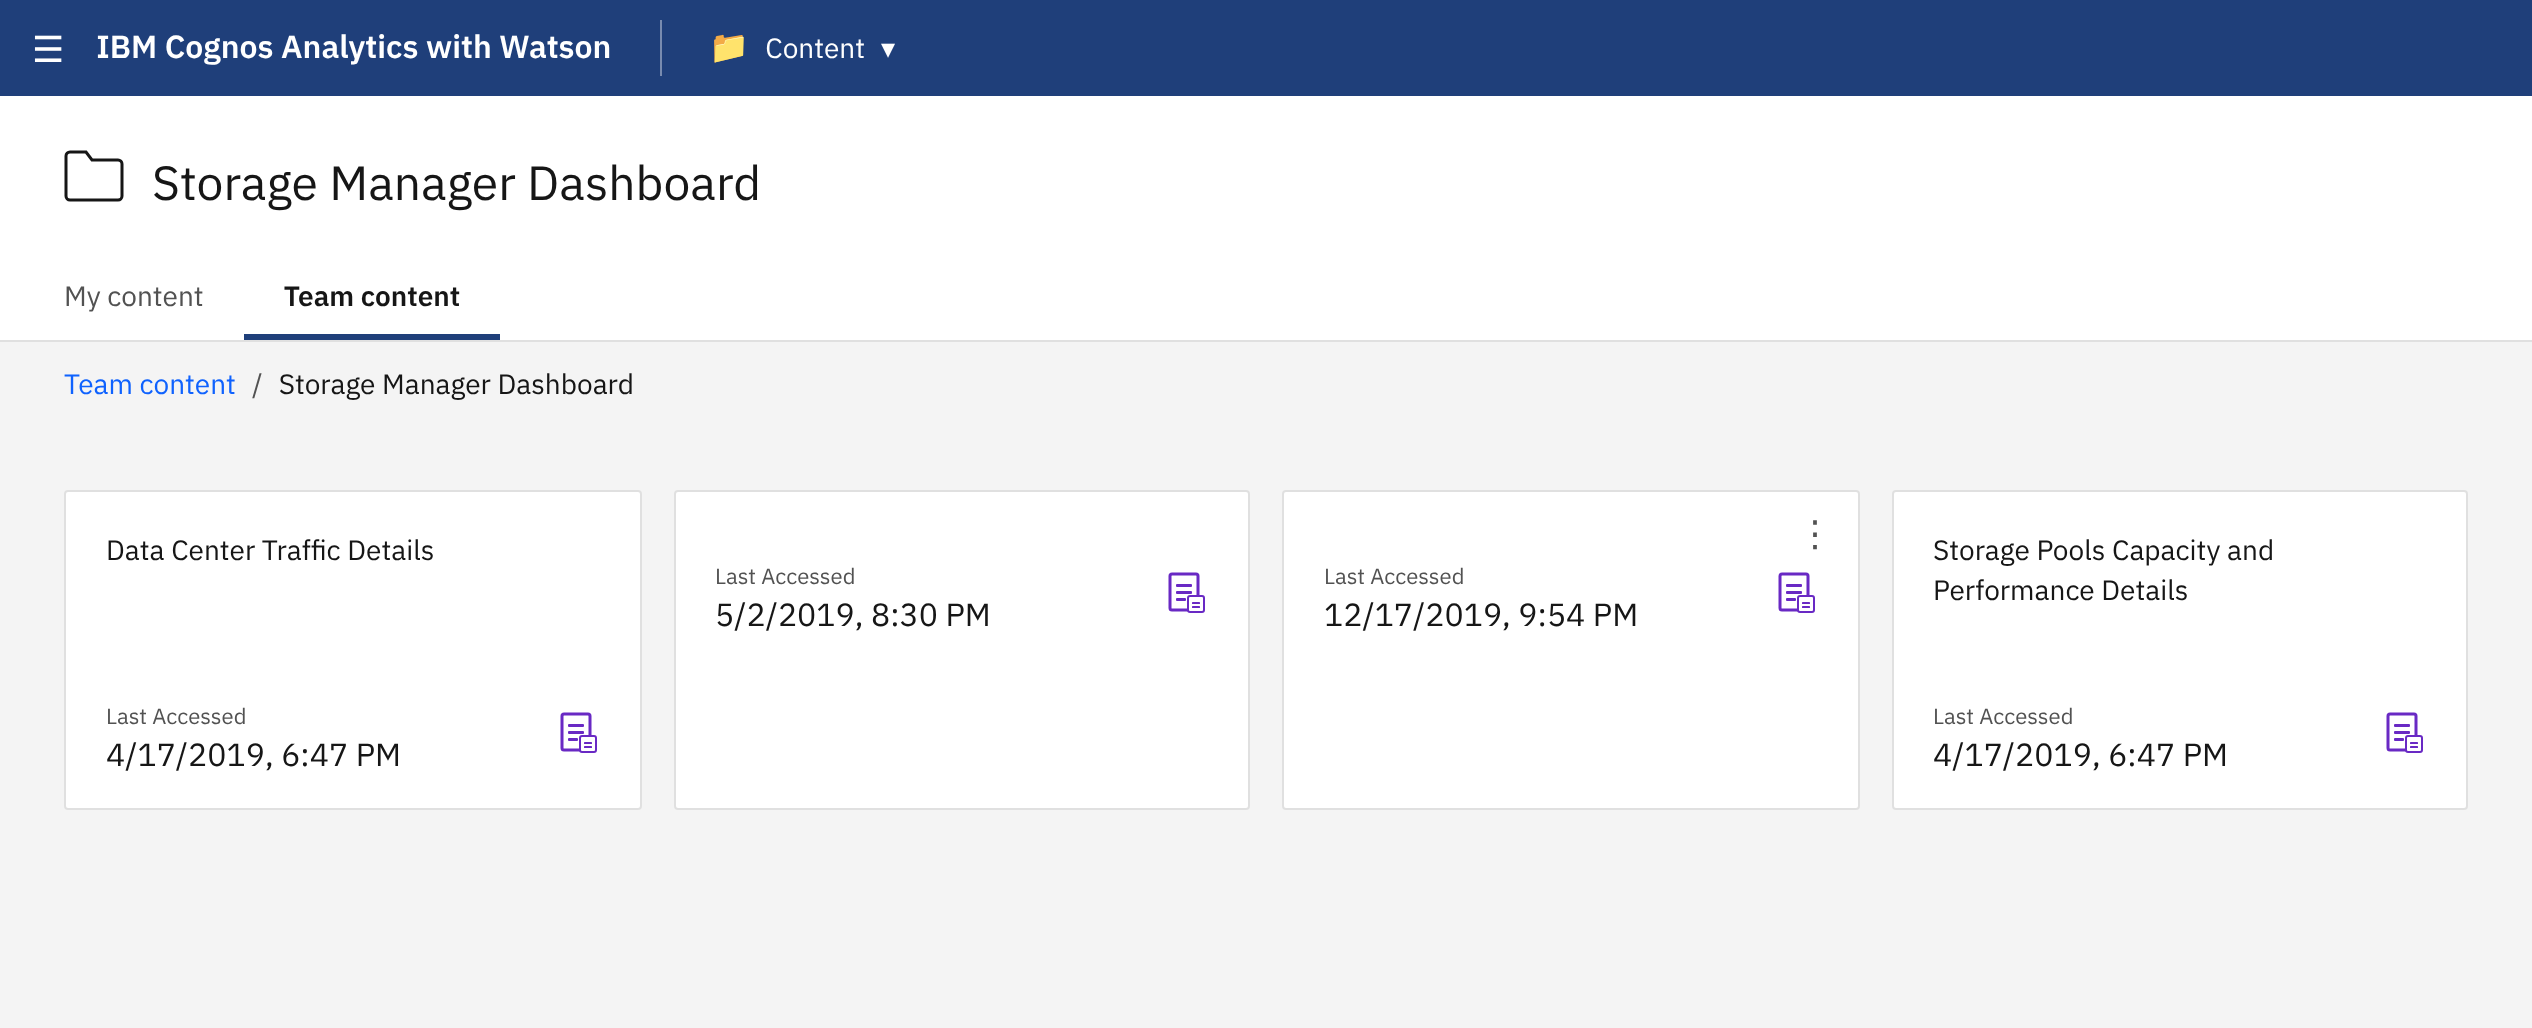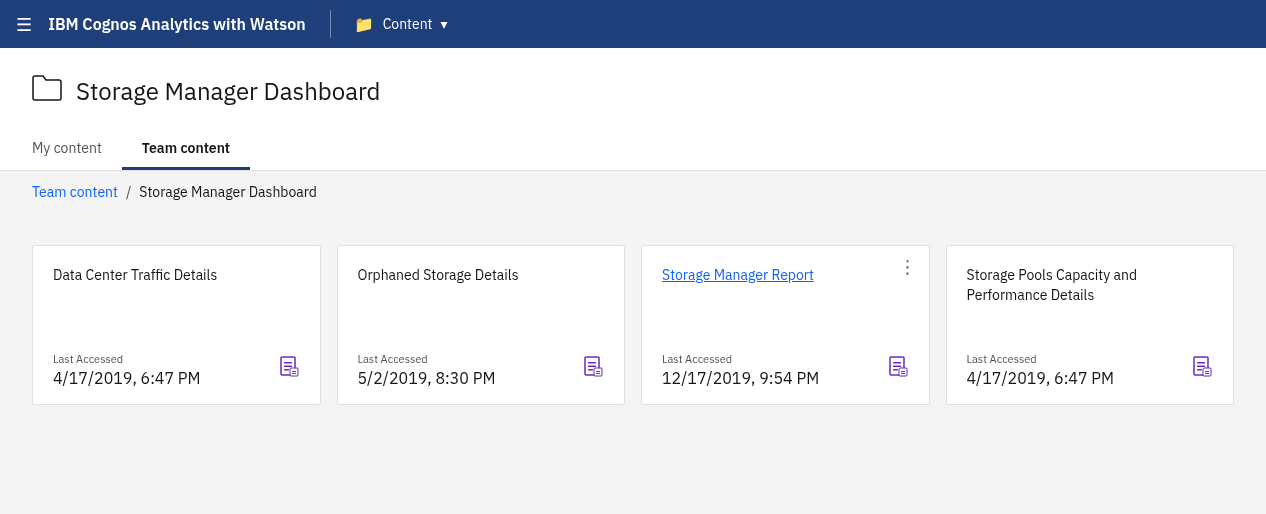--- a/index.html
+++ b/index.html
@@ -222,21 +222,20 @@
             <rect x="4" y="13" width="5" height="1.5" rx="0.5" fill="#6929c4"></rect>
             <rect x="10" y="12" width="8" height="8" rx="1" fill="white" stroke="#6929c4" stroke-width="1"></rect>
             <rect x="12" y="15" width="4" height="1" rx="0.3" fill="#6929c4"></rect>
             <rect x="12" y="17" width="4" height="1" rx="0.3" fill="#6929c4"></rect>
           </svg>
         </span>
       </div>
     </div>
 
     <div class="card">
-      <div class="card-title">Orphaned Storage Details</div>
       <div class="card-footer">
         <div>
           <div class="card-last-accessed-label">Last Accessed</div>
           <div class="card-last-accessed-value">5/2/2019, 8:30 PM</div>
         </div>
         <span class="card-icon">
           <svg width="20" height="22" viewBox="0 0 20 22" fill="none">
             <rect x="1" y="1" width="14" height="18" rx="1" stroke="#6929c4" stroke-width="1.5" fill="none"></rect>
             <rect x="4" y="6" width="8" height="1.5" rx="0.5" fill="#6929c4"></rect>
             <rect x="4" y="9.5" width="8" height="1.5" rx="0.5" fill="#6929c4"></rect>
@@ -244,21 +243,20 @@
             <rect x="10" y="12" width="8" height="8" rx="1" fill="white" stroke="#6929c4" stroke-width="1"></rect>
             <rect x="12" y="15" width="4" height="1" rx="0.3" fill="#6929c4"></rect>
             <rect x="12" y="17" width="4" height="1" rx="0.3" fill="#6929c4"></rect>
           </svg>
         </span>
       </div>
     </div>
 
     <div class="card">
       <span class="card-menu-btn">⋮</span>
-      <div class="card-title link">Storage Manager Report</div>
       <div class="card-footer">
         <div>
           <div class="card-last-accessed-label">Last Accessed</div>
           <div class="card-last-accessed-value">12/17/2019, 9:54 PM</div>
         </div>
         <span class="card-icon">
           <svg width="20" height="22" viewBox="0 0 20 22" fill="none">
             <rect x="1" y="1" width="14" height="18" rx="1" stroke="#6929c4" stroke-width="1.5" fill="none"></rect>
             <rect x="4" y="6" width="8" height="1.5" rx="0.5" fill="#6929c4"></rect>
             <rect x="4" y="9.5" width="8" height="1.5" rx="0.5" fill="#6929c4"></rect>

